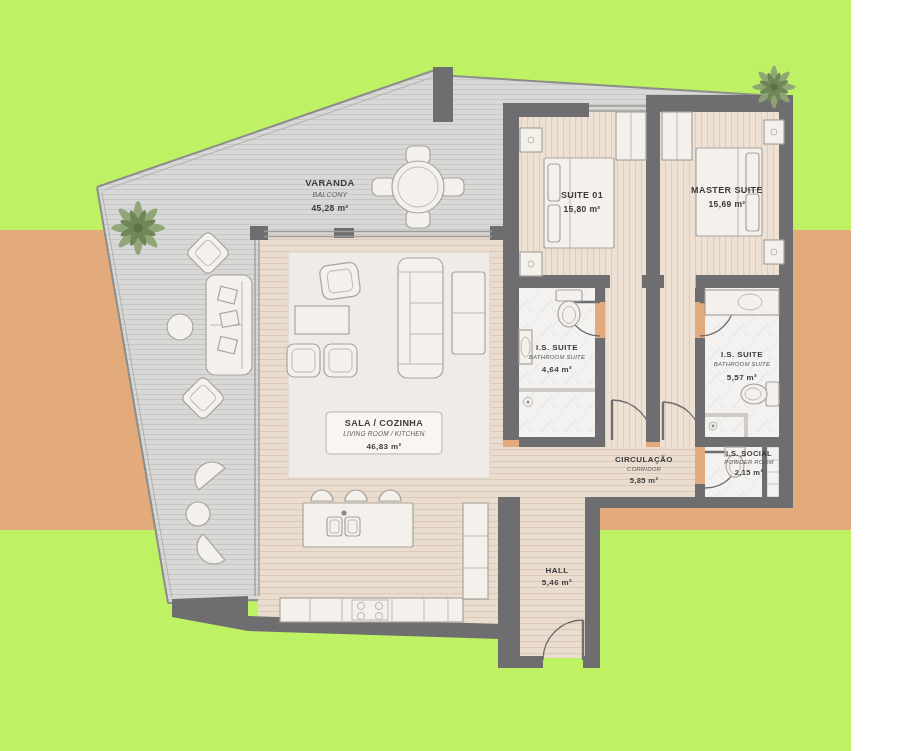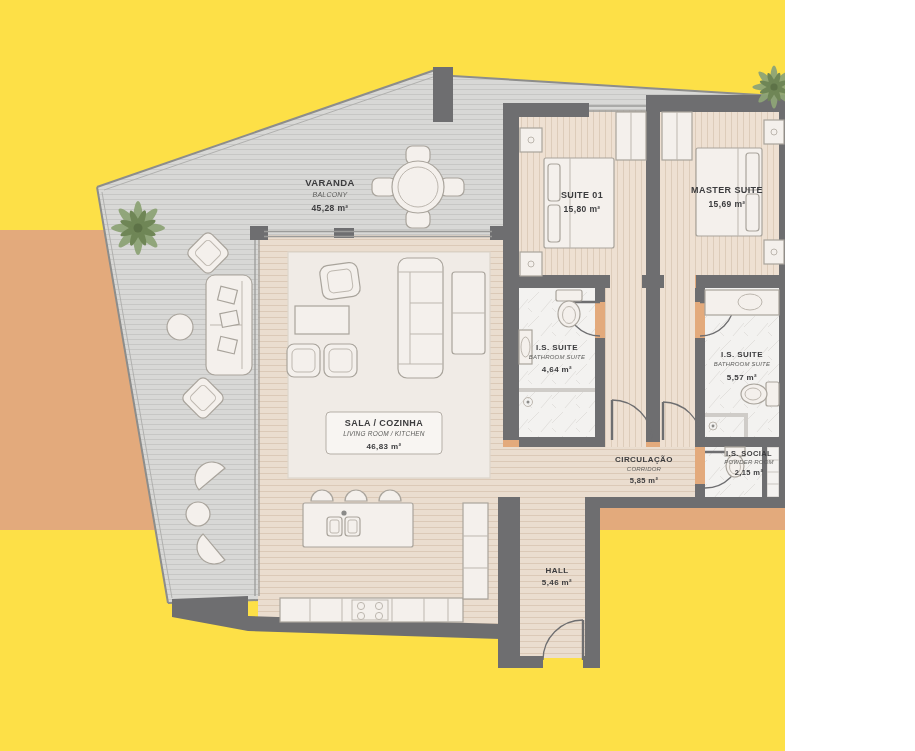--- a/index.html
+++ b/index.html
@@ -1,16 +1,16 @@
 <!DOCTYPE html>
 <html><head>
 <meta charset="utf-8">
 <style>
   html,body{margin:0;padding:0;background:#ffffff;}
-  #stage{position:relative;width:785px;height:751px;background:#fde047;overflow:hidden;
+  #stage{position:relative;width:851px;height:751px;background:#bef264;overflow:hidden;
          font-family:"Liberation Sans",sans-serif;}
   svg{position:absolute;left:0;top:0;}
   .wall{fill:#6e6e70;}
   .f{fill:#f4f0ec;stroke:#a9a49c;stroke-width:1.2;}
   .fi{fill:none;stroke:#bdb7af;stroke-width:1;}
   .glass{stroke:#9b9b99;stroke-width:1.3;fill:none;}
   .edge{stroke:#8d8d8b;stroke-width:2;fill:none;}
   .edge2{stroke:#b0b0ae;stroke-width:1;fill:none;}
   .door{stroke:#6e6e70;stroke-width:1.3;fill:none;}
   .leaf{stroke:#6e6e70;stroke-width:2.4;fill:none;}

